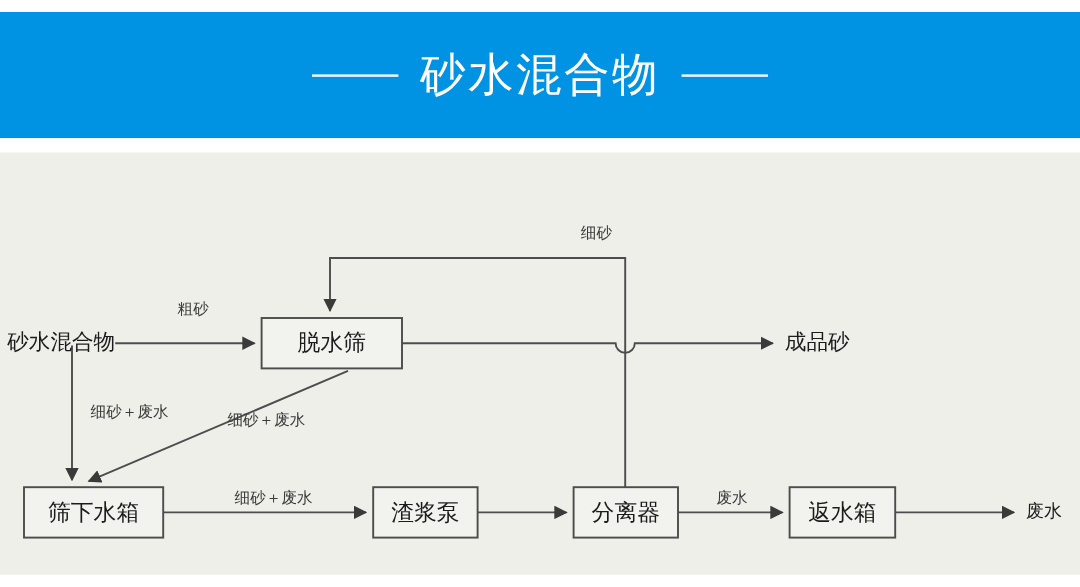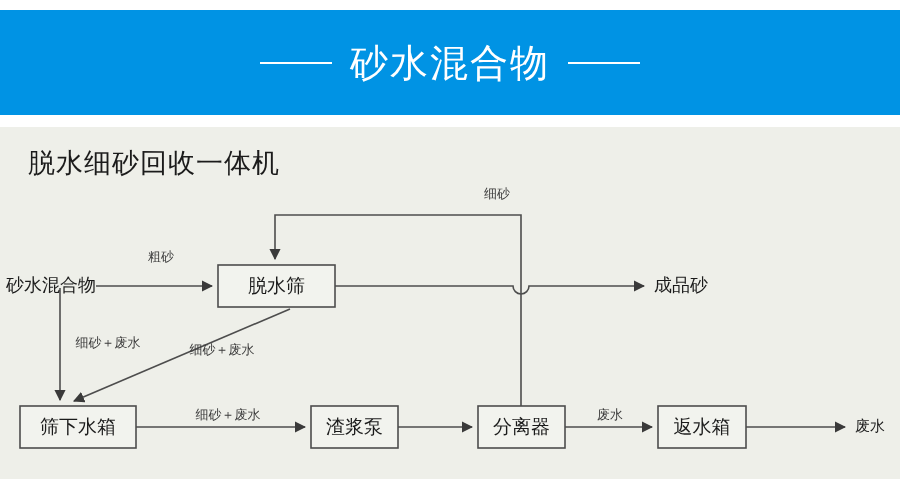--- a/index.html
+++ b/index.html
@@ -126,21 +126,20 @@
   <div class="banner">
     <div class="banner-inner">
       <span class="banner-rule"></span>
       <span class="banner-title">砂水混合物</span>
       <span class="banner-rule"></span>
     </div>
   </div>
 
   <div class="panel">
 
-    <div class="panel-title">脱水细砂回收一体机</div>
 
     <div class="diagram">
       <svg viewBox="0 0 900 352" xmlns="http://www.w3.org/2000/svg">
         <defs>
           <marker id="arrow" viewBox="0 0 10 10" refX="9" refY="5" markerWidth="7" markerHeight="7" orient="auto-start-reverse">
             <path d="M 0 0 L 10 5 L 0 10 z" fill="#3a3a3a"></path>
           </marker>
         </defs>
 
         <path class="flow-line" d="M 96 159 L 212 159" marker-end="url(#arrow)"></path>

